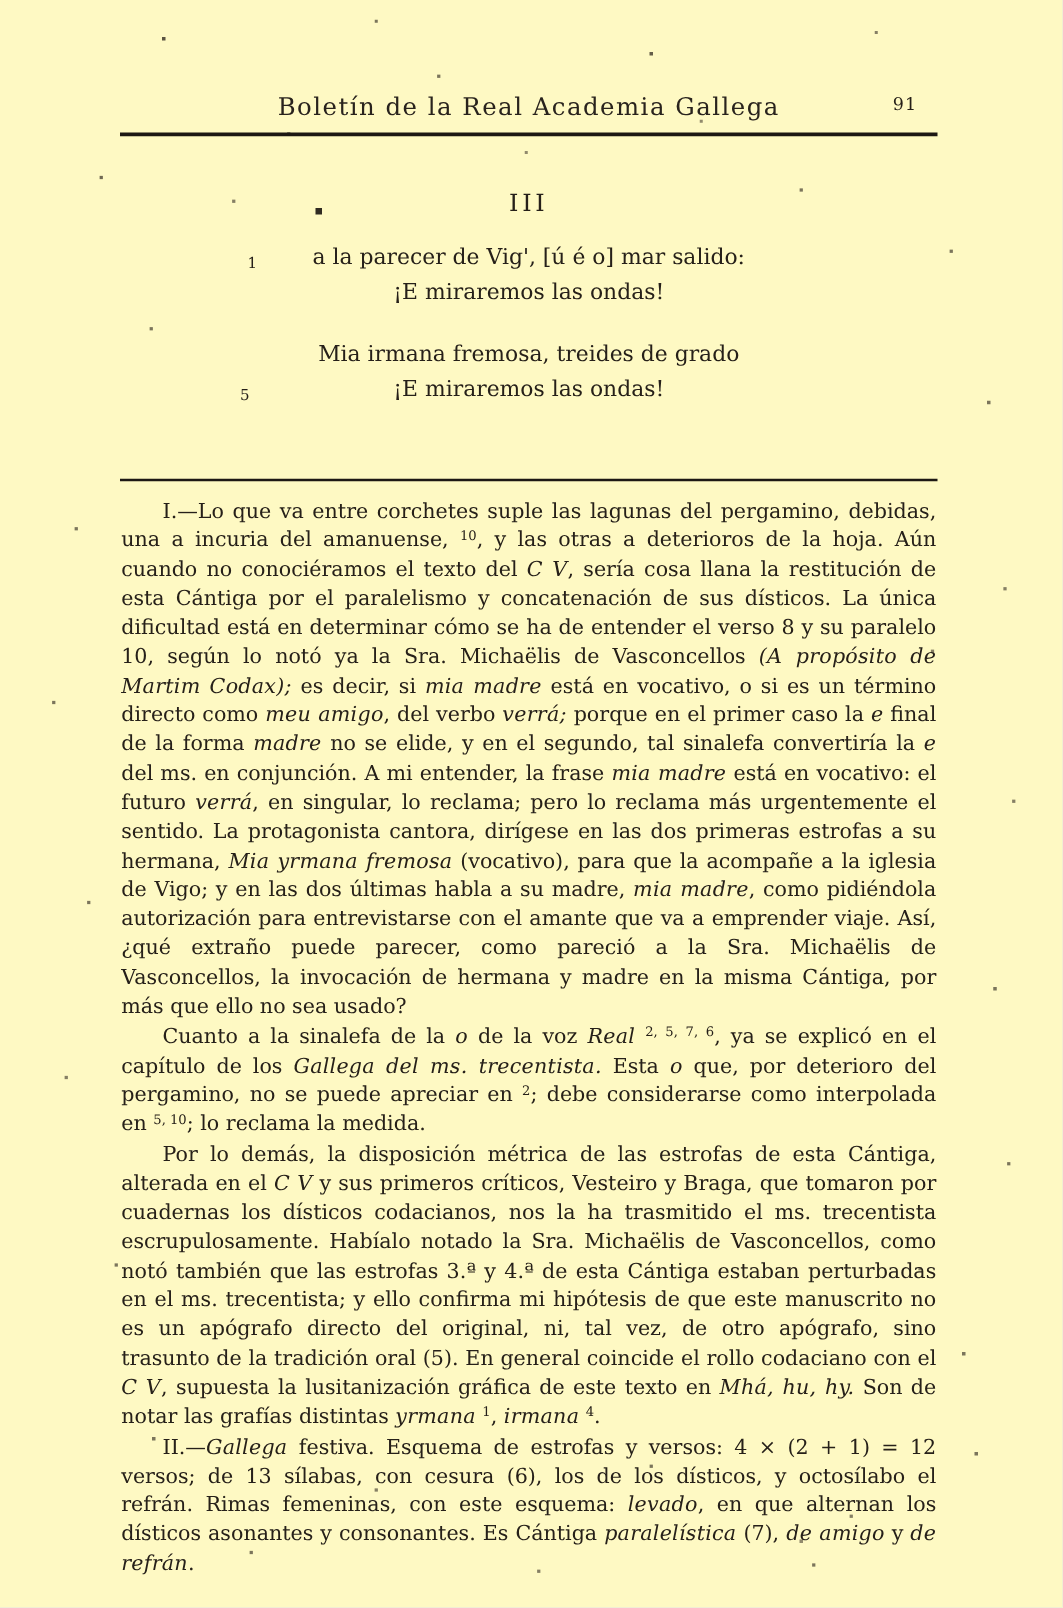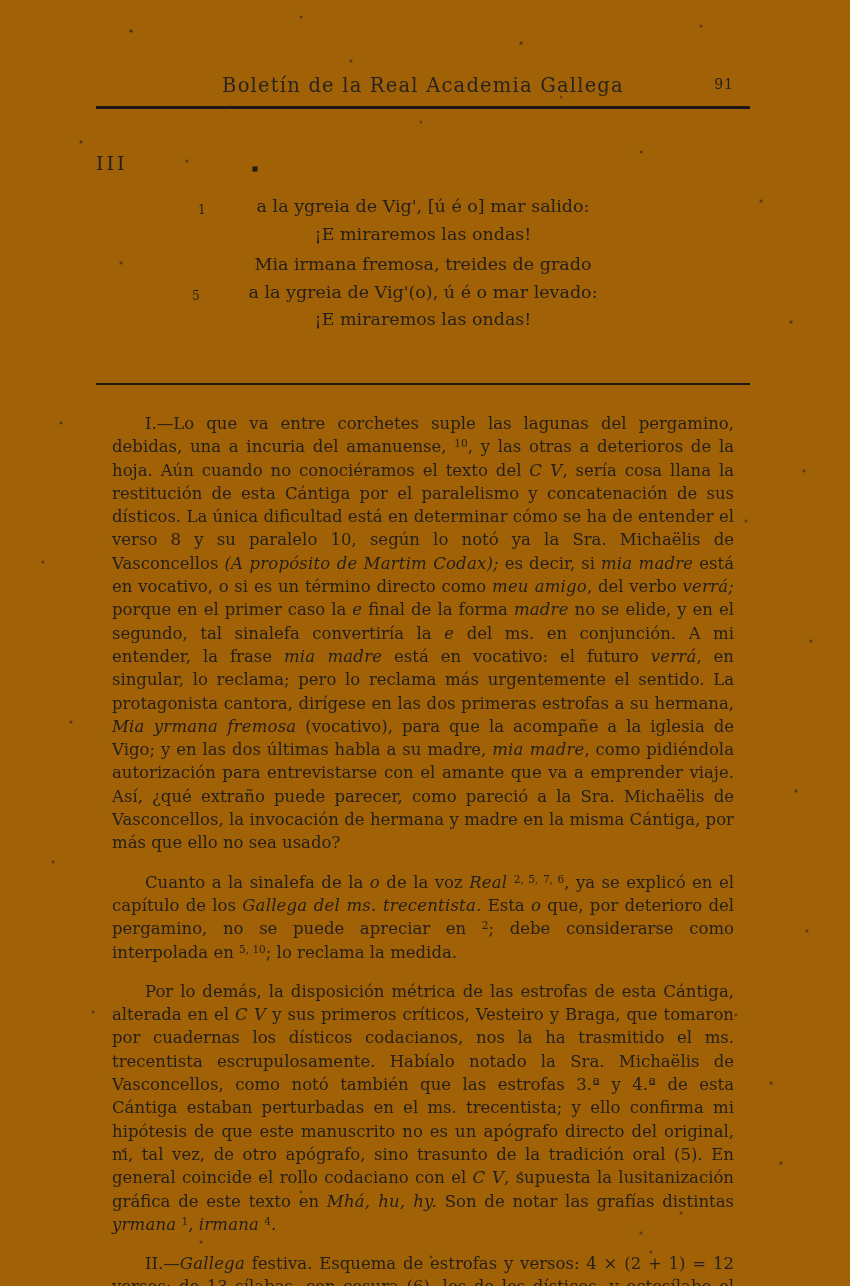--- a/index.html
+++ b/index.html
@@ -1,18 +1,18 @@
 <!DOCTYPE html>
 <html><head>
 <meta charset="utf-8">
 <style>
   html,body { margin:0; padding:0; background:#e8e6e1; }
   .page {
     position:relative; width:850px; height:1286px; margin:0 auto;
-    background:#a16207; color:#262019; overflow:hidden;
+    background:#fef9c3; color:#262019; overflow:hidden;
     font-family:"DejaVu Serif", serif;
   }
   
   .speckles {
     position:absolute; top:0; left:0; width:2px; height:2px; background:transparent;
     box-shadow:
       130px 30px 0 0.4px rgba(35,28,22,.75), 300px 16px 0 0.2px rgba(35,28,22,.6),
       520px 42px 0 0.4px rgba(35,28,22,.7), 700px 25px 0 0.2px rgba(35,28,22,.55),
       350px 60px 0 0.3px rgba(35,28,22,.6), 560px 96px 0 0.2px rgba(35,28,22,.5),
       80px 141px 0 0.3px rgba(35,28,22,.65), 420px 121px 0 0.2px rgba(35,28,22,.5),
@@ -36,32 +36,32 @@
   .header { top:74px; text-align:center; }
   .header-title {
     font-size:19.5px; letter-spacing:1.2px; color:#29231d;
   }
   .page-number { position:absolute; right:16px; top:2px; font-size:14px; letter-spacing:1px; }
 
   .rule { position:absolute; left:96px; width:654px; background:#1d1813; }
   .rule-top { top:106px; height:3px; }
   .rule-mid { top:383px; height:2px; }
 
-  .section-heading { top:152px; font-size:19px; letter-spacing:3px; font-weight:normal; margin:0; }
+  .section-heading { top:152px; text-align:center; font-size:19px; letter-spacing:3px; font-weight:normal; margin:0; }
 
   .poem { top:193px; text-align:center; font-size:17.5px; line-height:27.5px; }
   .stanza { position:relative; }
-  .stanza + .stanza { margin-top:3px; }
+  .stanza + .stanza { margin-top:23px; }
   .verse { position:relative; }
   .verse-no { position:absolute; top:4px; font-size:12px; }
   .stanza-1 .verse-no { left:102px; }
   .stanza-2 .verse-no { left:96px; }
 
   .commentary { top:396px; font-size:16.5px; line-height:23.3px; text-align:justify; }
-  .commentary p { margin:16px; text-indent:33px; }
+  .commentary p { margin:1px; text-indent:33px; }
   sup { font-size:10.5px; line-height:0; vertical-align:5px; letter-spacing:0; }
   i { letter-spacing:0.2px; }
 </style>
 </head>
 <body>
 
 <div class="page">
   <div class="speckles"></div>
 
   <header class="content header">
@@ -71,41 +71,40 @@
   <div class="rule rule-top"></div>
 
   <h2 class="content section-heading">III</h2>
 
   <section class="content poem">
     <div class="stanza stanza-1">
       <div class="verse">
         <span class="verse-no">1</span>
       </div>
       <div class="verse">
-        <span>a la ygreia de Vig', [ú é o] mar salido:</span>
+        <span>a la parecer de Vig', [ú é o] mar salido:</span>
       </div>
       <div class="verse">
         <span>¡E miraremos las ondas!</span>
       </div>
     </div>
     <div class="stanza stanza-2">
       <div class="verse">
         <span>Mia irmana fremosa, treides de grado</span>
       </div>
       <div class="verse">
         <span class="verse-no">5</span>
-        <span>a la ygreia de Vig'(o), ú é o mar levado:</span>
       </div>
       <div class="verse">
         <span>¡E miraremos las ondas!</span>
       </div>
     </div>
   </section>
 
   <div class="rule rule-mid"></div>
 
   <section class="content commentary">
     <p>I.—Lo que va entre corchetes suple las lagunas del pergamino, debidas, una a incuria del amanuense, <sup>10</sup>, y las otras a deterioros de la hoja. Aún cuando no conociéramos el texto del <i>C V</i>, sería cosa llana la restitución de esta Cántiga por el paralelismo y concatenación de sus dísticos. La única dificultad está en determinar cómo se ha de entender el verso 8 y su paralelo 10, según lo notó ya la Sra. Michaëlis de Vasconcellos <i>(A propósito de Martim Codax);</i> es decir, si <i>mia madre</i> está en vocativo, o si es un término directo como <i>meu amigo</i>, del verbo <i>verrá;</i> porque en el primer caso la <i>e</i> final de la forma <i>madre</i> no se elide, y en el segundo, tal sinalefa convertiría la <i>e</i> del ms. en conjunción. A mi entender, la frase <i>mia madre</i> está en vocativo: el futuro <i>verrá</i>, en singular, lo reclama; pero lo reclama más urgentemente el sentido. La protagonista cantora, dirígese en las dos primeras estrofas a su hermana, <i>Mia yrmana fremosa</i> (vocativo), para que la acompañe a la iglesia de Vigo; y en las dos últimas habla a su madre, <i>mia madre</i>, como pidiéndola autorización para entrevistarse con el amante que va a emprender viaje. Así, ¿qué extraño puede parecer, como pareció a la Sra. Michaëlis de Vasconcellos, la invocación de hermana y madre en la misma Cántiga, por más que ello no sea usado?</p>
     <p>Cuanto a la sinalefa de la <i>o</i> de la voz <i>Real</i> <sup>2, 5, 7, 6</sup>, ya se explicó en el capítulo de los <i>Gallega del ms. trecentista.</i> Esta <i>o</i> que, por deterioro del pergamino, no se puede apreciar en <sup>2</sup>; debe considerarse como interpolada en <sup>5, 10</sup>; lo reclama la medida.</p>
     <p>Por lo demás, la disposición métrica de las estrofas de esta Cántiga, alterada en el <i>C V</i> y sus primeros críticos, Vesteiro y Braga, que tomaron por cuadernas los dísticos codacianos, nos la ha trasmitido el ms. trecentista escrupulosamente. Habíalo notado la Sra. Michaëlis de Vasconcellos, como notó también que las estrofas 3.ª y 4.ª de esta Cántiga estaban perturbadas en el ms. trecentista; y ello confirma mi hipótesis de que este manuscrito no es un apógrafo directo del original, ni, tal vez, de otro apógrafo, sino trasunto de la tradición oral (5). En general coincide el rollo codaciano con el <i>C V</i>, supuesta la lusitanización gráfica de este texto en <i>Mhá, hu, hy.</i> Son de notar las grafías distintas <i>yrmana</i> <sup>1</sup>, <i>irmana</i> <sup>4</sup>.</p>
-    <p>II.—<i>Gallega</i> festiva. Esquema de estrofas y versos: 4 × (2 + 1) = 12 versos; de 13 sílabas, con cesura (6), los de los dísticos, y octosílabo el refrán. Rimas femeninas, con este esquema: <i>levado</i>, en que alternan los dísticos asonantes y consonantes. Es Cántiga <i>autorización</i> (7), <i>de amigo</i> y <i>de refrán</i>.</p>
+    <p>II.—<i>Gallega</i> festiva. Esquema de estrofas y versos: 4 × (2 + 1) = 12 versos; de 13 sílabas, con cesura (6), los de los dísticos, y octosílabo el refrán. Rimas femeninas, con este esquema: <i>levado</i>, en que alternan los dísticos asonantes y consonantes. Es Cántiga <i>paralelística</i> (7), <i>de amigo</i> y <i>de refrán</i>.</p>
   </section>
 </div>
 
 </body></html>

